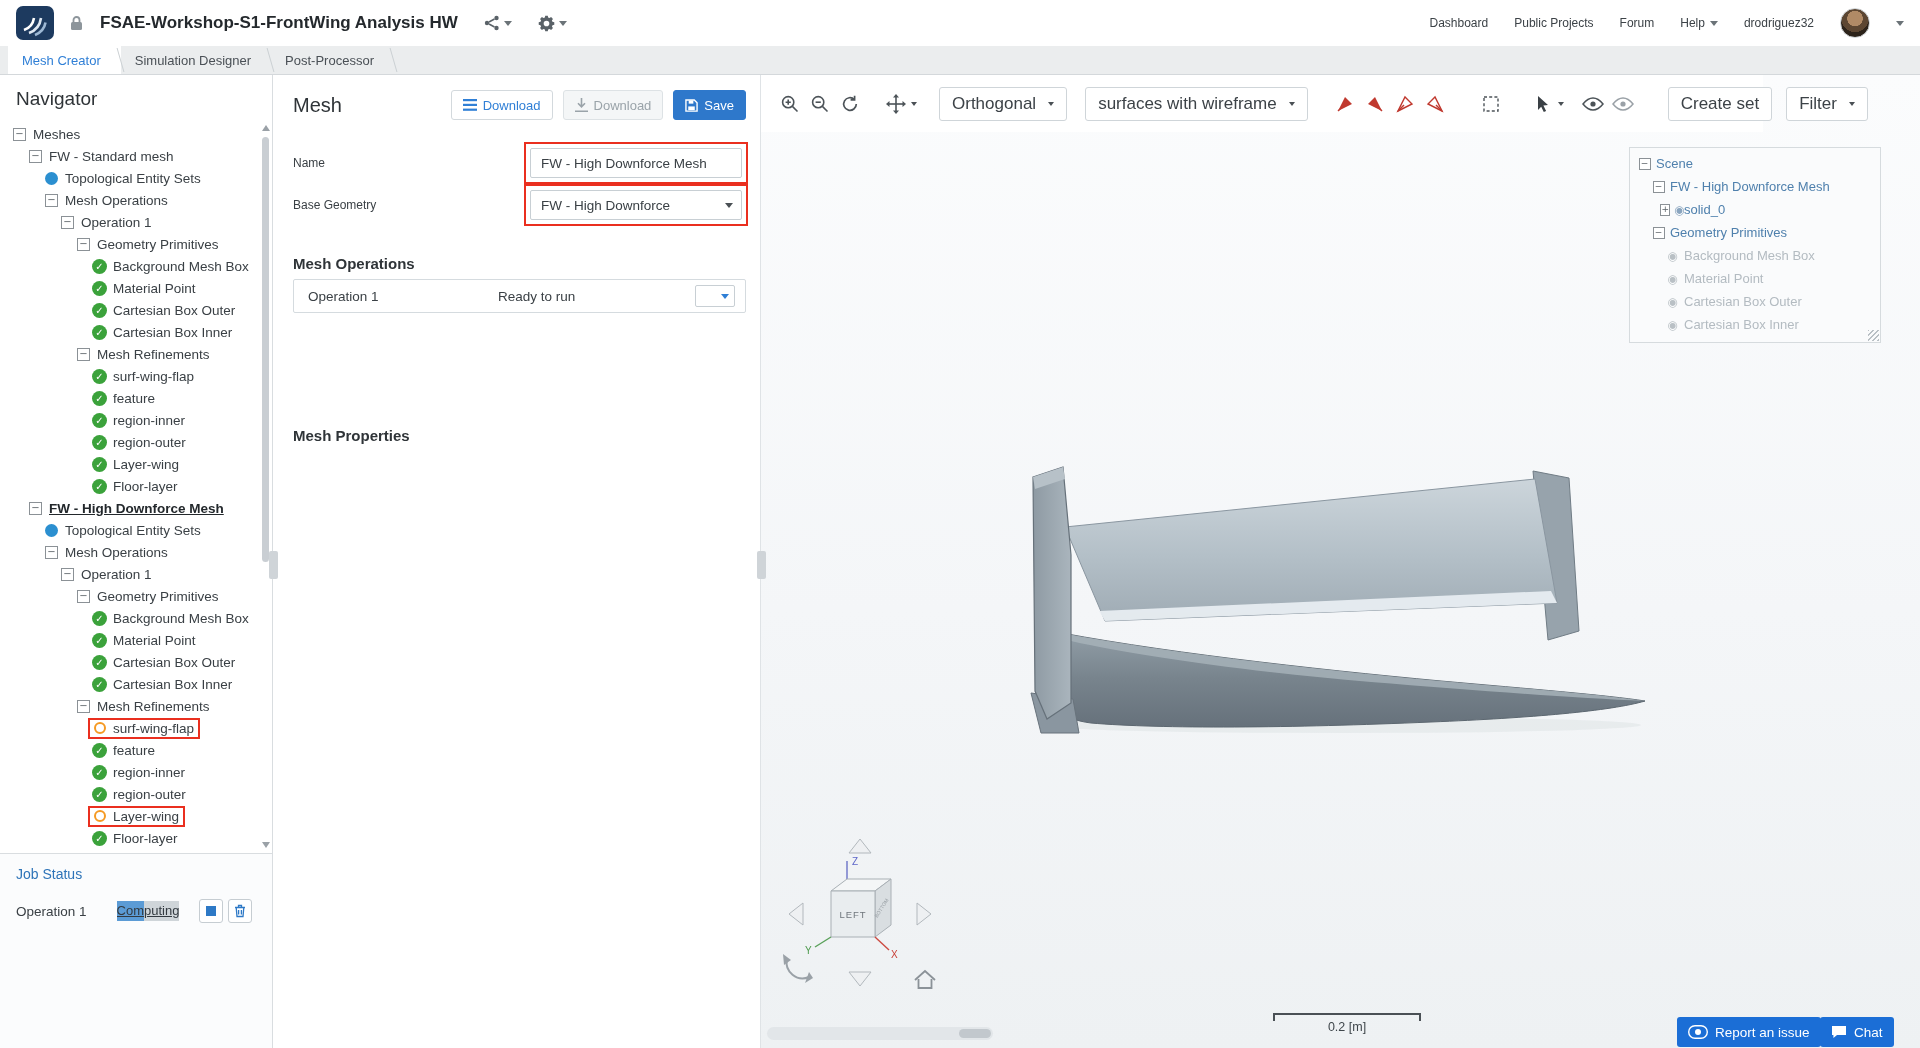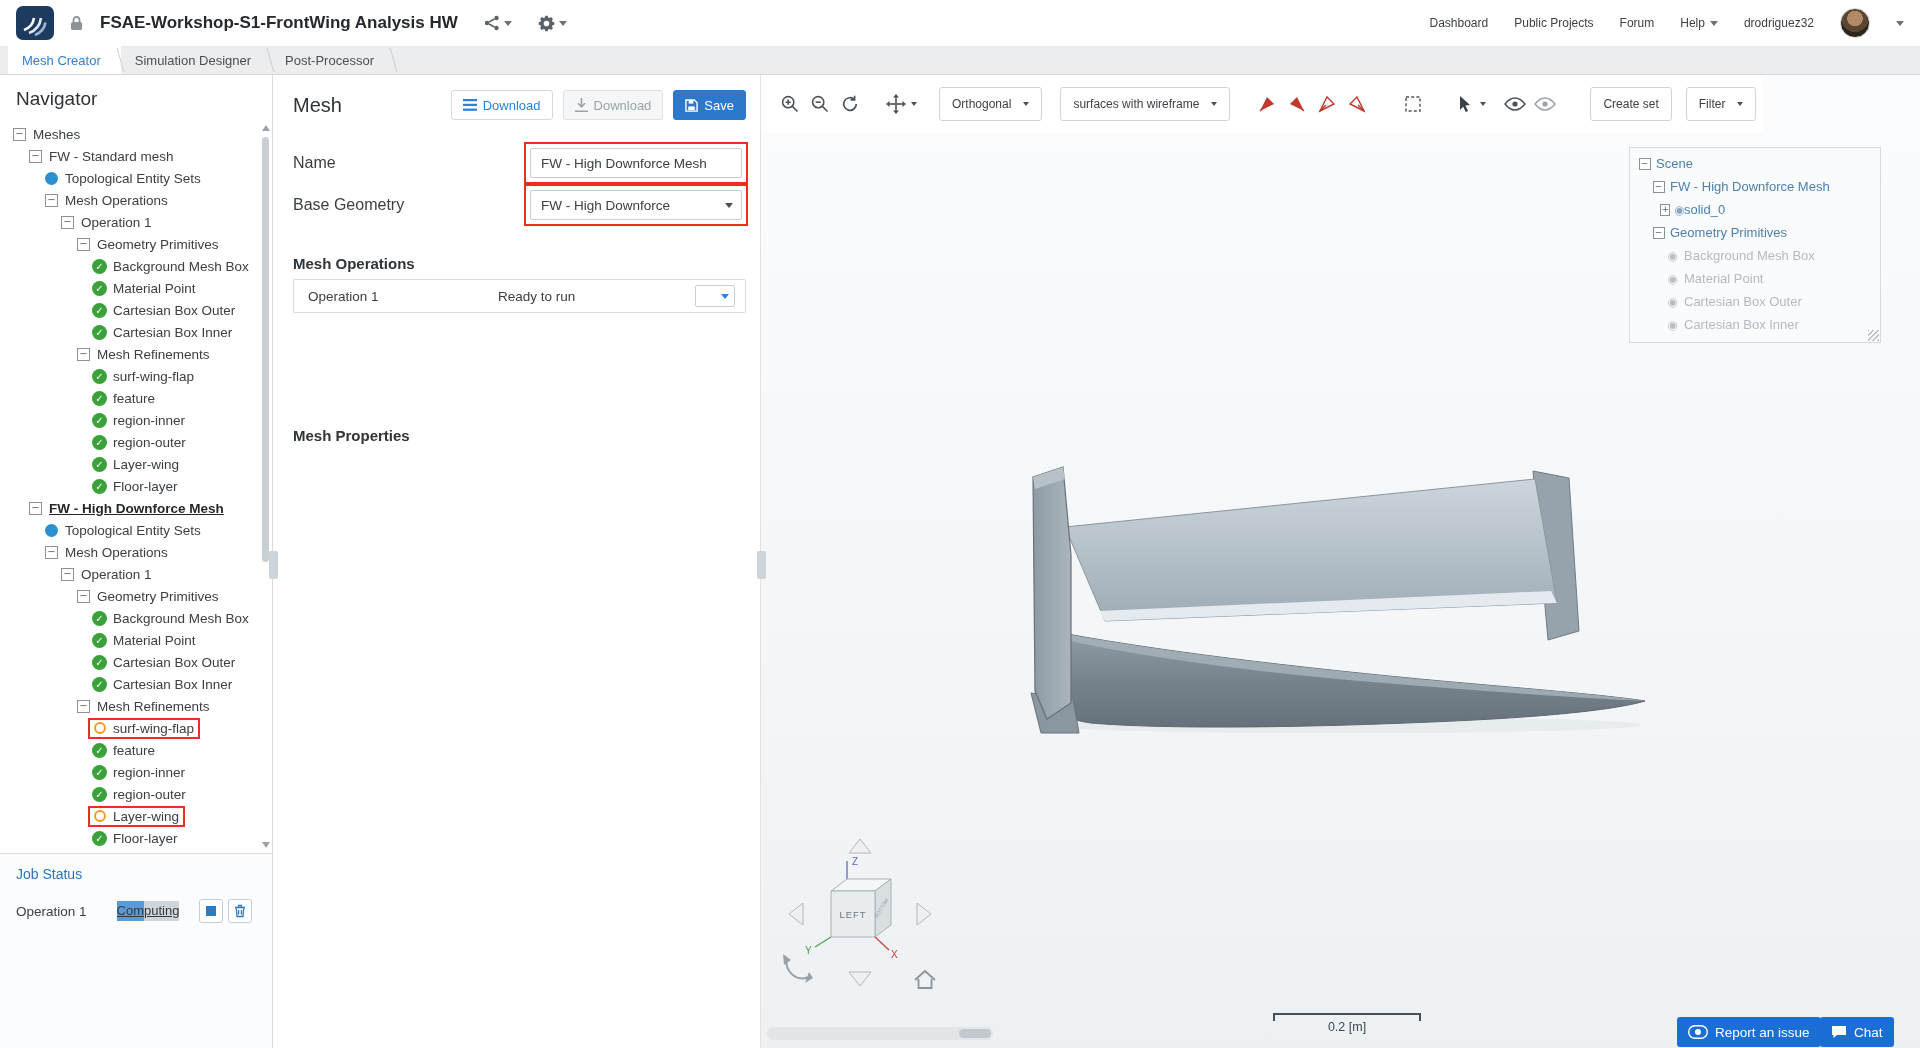--- a/index.html
+++ b/index.html
@@ -79,21 +79,21 @@
   .mp-buttons { margin-left:auto; display:flex; gap:10px; }
   .btn { height:30px; display:inline-flex; align-items:center; gap:6px; padding:0 11px; font-size:13px;
          border-radius:3px; border:1px solid #d3d9dd; background:#fff; cursor:pointer; white-space:nowrap; }
   .btn-generate { color:#2f7fd6; }
   .btn-download { color:#9aa3a9; background:#f4f6f7; border-color:#dde2e5; }
   .btn-save { color:#fff; background:#2e78cb; border-color:#2e78cb; }
 
   .mp-fields { position:absolute; left:20px; right:12px; top:66px; }
   .field-row { display:flex; align-items:center; height:44px; }
   .field-row + .field-row { margin-top:-2px; }
-  .field-label { font-size:16px; color:#3a4045; }
+  .field-label { font-size:12px; color:#3a4045; }
   .red-frame { margin-left:auto; width:224px; border:2px solid #ea2f1f; padding:4px; background:#fff; }
   .text-input { width:100%; height:30px; border:1px solid #c8cfd4; border-radius:2px; padding:0 10px;
                 font-size:13.5px; color:#3a4045; font-family:"Liberation Sans", sans-serif; }
   .select-box { position:relative; width:100%; height:30px; border:1px solid #c8cfd4; border-radius:2px;
                 display:flex; align-items:center; padding:0 24px 0 10px; font-size:13.5px; cursor:pointer; background:#fff; }
   .select-box::after { content:""; position:absolute; right:8px; top:12px;
                 border-left:4px solid transparent; border-right:4px solid transparent; border-top:5px solid #4a5055; }
 
   .mp-ops-title { position:absolute; left:20px; top:180px; font-size:15px; font-weight:700; color:#2f3438; }
   .op-list { position:absolute; left:20px; right:14px; top:204px; }
@@ -108,21 +108,21 @@
   .mp-props-title { position:absolute; left:20px; top:352px; font-size:15px; font-weight:700; color:#2f3438; }
 
   
   .viewport { position:absolute; left:761px; top:75px; width:1159px; height:973px; overflow:hidden;
               background:linear-gradient(180deg,#fbfcfd 0%, #f4f6f8 55%, #eef1f3 100%); }
   .vtoolbar { position:absolute; left:0; top:0; width:1002px; height:57px; background:#fff;
               display:flex; align-items:center; padding-left:16px; }
   .vt-icon { width:26px; height:26px; display:flex; align-items:center; justify-content:center; cursor:pointer; flex:0 0 auto; }
   .vt-icon + .vt-icon { margin-left:4px; }
   .vt-btn { height:34px; border:1px solid #cfd5d9; border-radius:3px; background:#fff; display:flex;
-            align-items:center; gap:10px; padding:0 12px; font-size:12px; color:#3c4247; cursor:pointer; white-space:nowrap; }
+            align-items:center; gap:10px; padding:0 12px; font-size:17px; color:#3c4247; cursor:pointer; white-space:nowrap; }
   .mini-caret { width:0; height:0; border-left:3.5px solid transparent; border-right:3.5px solid transparent;
             border-top:4.5px solid #4a5055; display:inline-block; margin-left:2px; }
 
   .scene-tree { position:absolute; left:868px; top:72px; width:252px; height:196px;
                 background:rgba(250,251,252,.93); border:1px solid #d6dbde; font-size:13px; padding-top:4px; }
   .st-row { height:23px; display:flex; align-items:center; gap:5px;
             padding-left:calc(8px + var(--d,0)*14px); white-space:nowrap; cursor:pointer; }
   .st-row .tree-icon { width:13px; height:13px; }
   .st-row[data-icon="collapse"] .tree-icon::before { width:10px; height:10px; font-size:9px; line-height:8px; }
   .st-row[data-icon="eye"] .tree-icon::before { content:"\25C9"; color:#b9c0c5; font-size:12px; }

